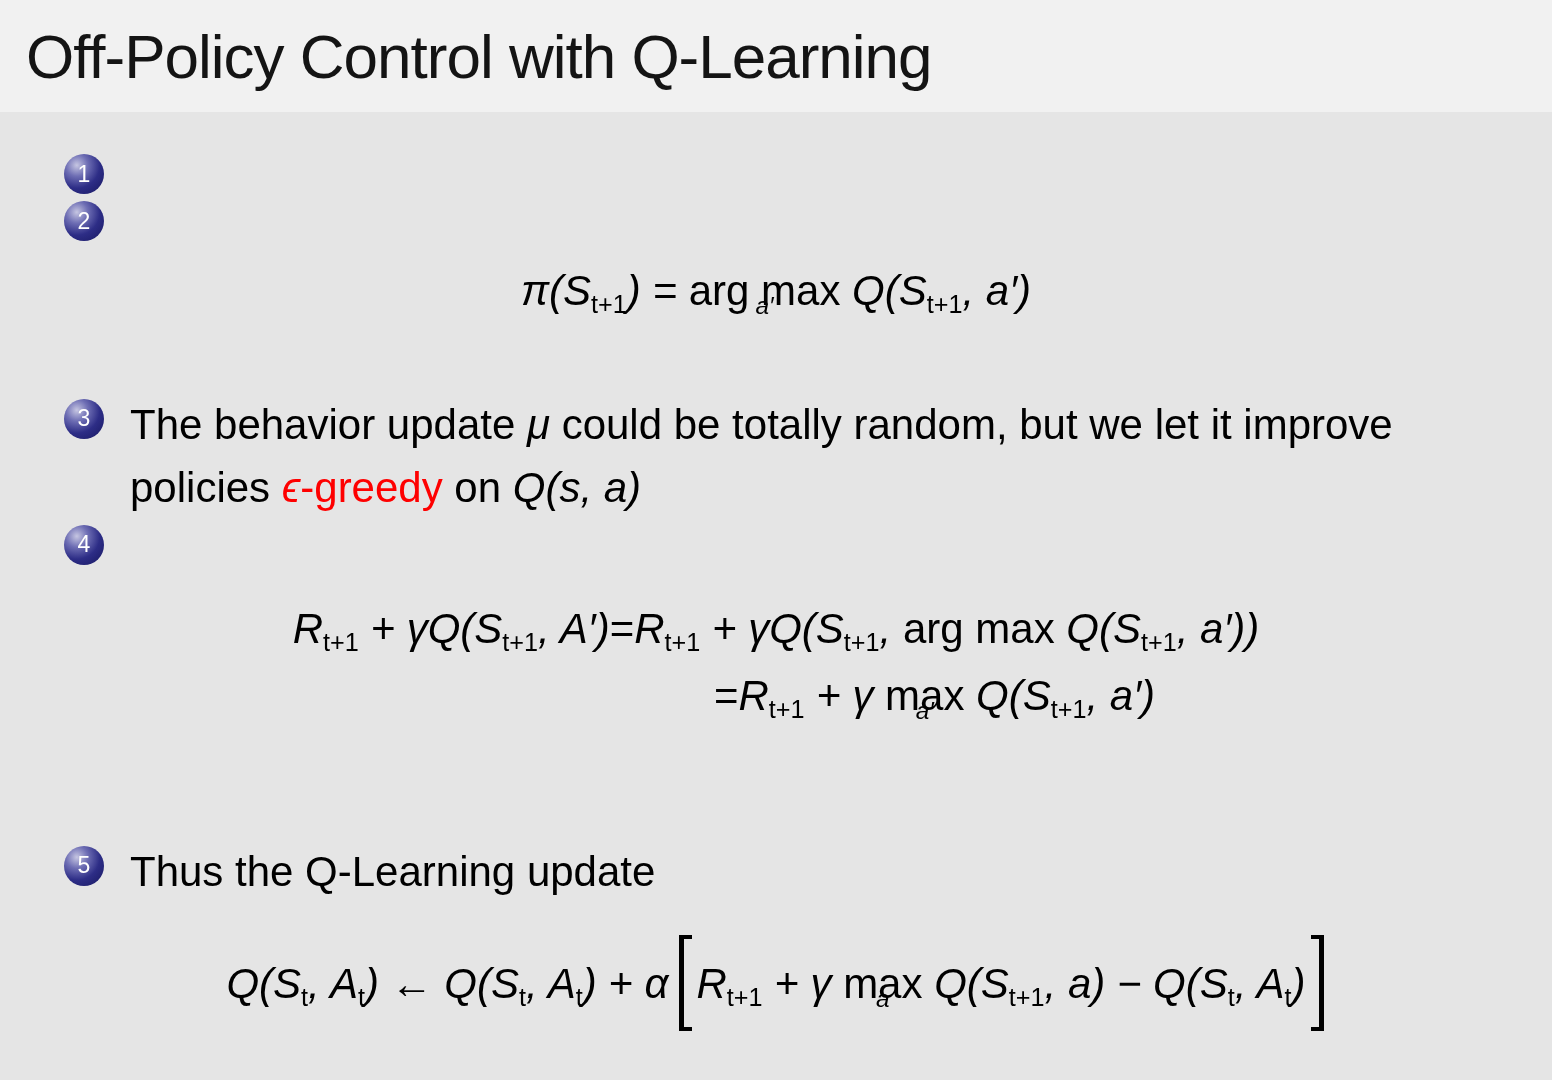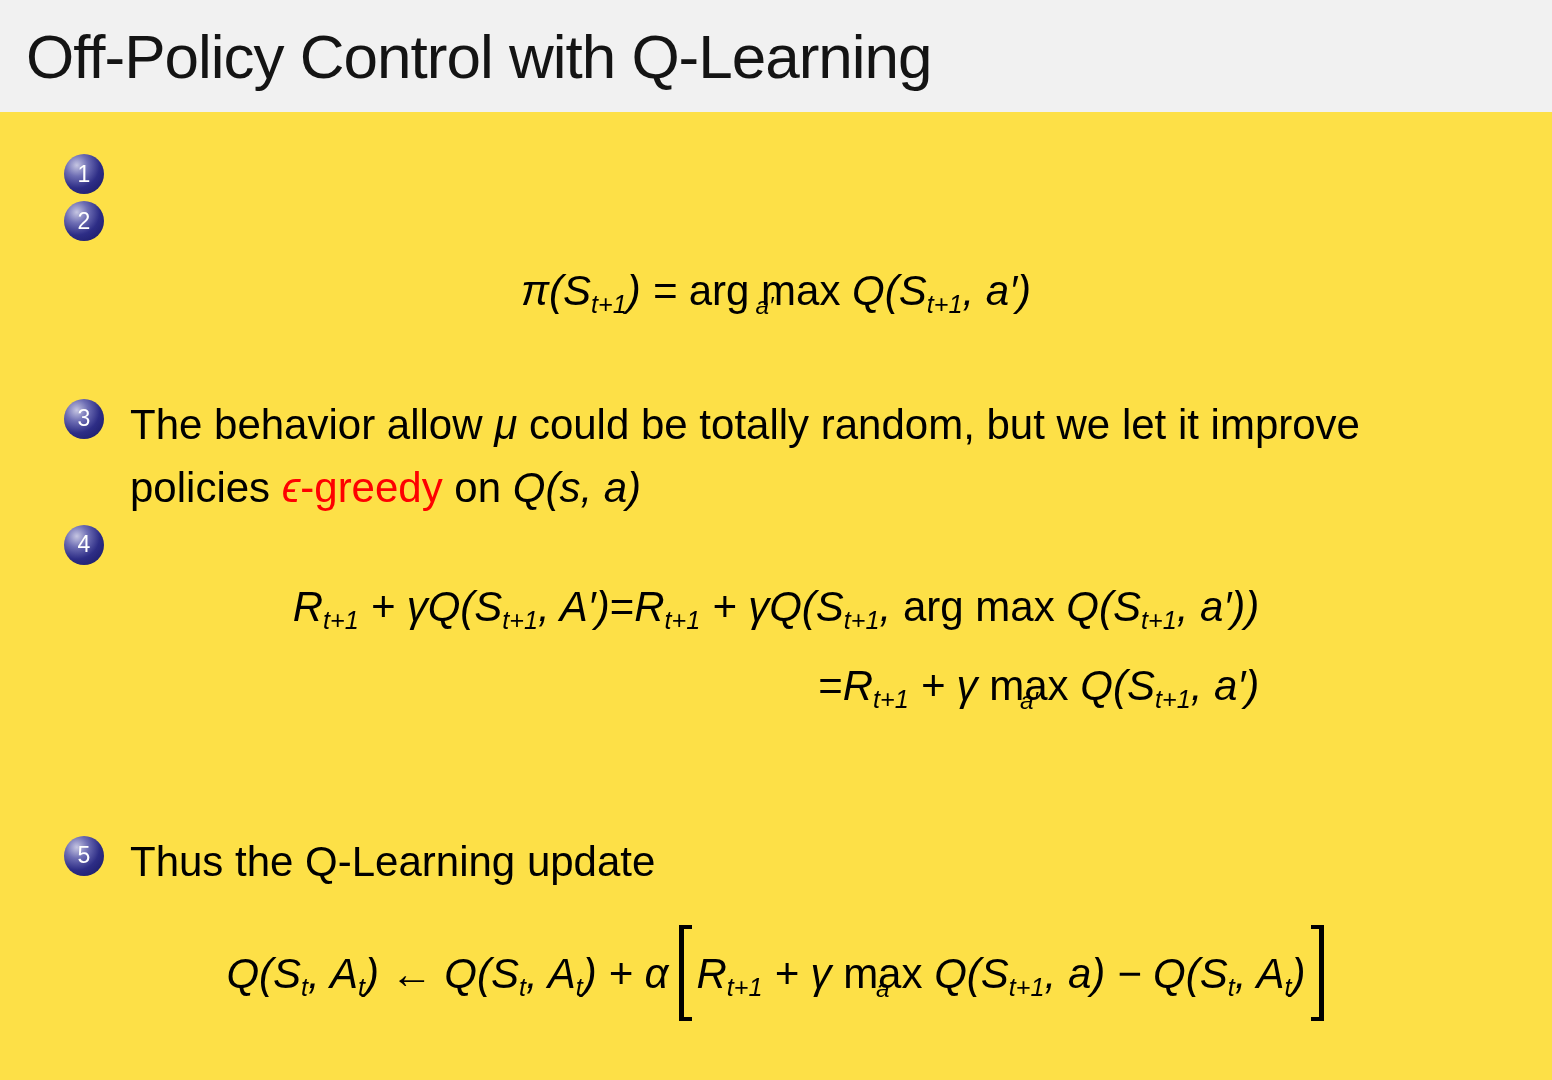--- a/index.html
+++ b/index.html
@@ -1,21 +1,21 @@
 <!DOCTYPE html>
 <html style="--red: #fe0000; --title-bg: #f1f1f1; --ball-dark: #17175f; --ball-mid: #2d2d86; --ball-light: #c6c6e2; --text: #000000;"><head>
 <meta charset="utf-8">
 <style>
   html, body { margin: 0; padding: 0; background: #ffffff; }
 
   .slide {
     position: relative;
     width: 1552px;
     height: 1080px;
-    background: #fde047;
+    background: #e5e5e5;
     overflow: hidden;
     font-family: "Liberation Sans", "DejaVu Sans", sans-serif;
     color: var(--text, #000000);
   }
 
   
   .titlebar {
     box-sizing: border-box;
     width: 100%;
     height: 112px;
@@ -67,47 +67,46 @@
   .b4 { margin-top: 0px; }
   .b5 { margin-top: 76px; }
 
   .red { color: var(--red, #fe0000); }
 
   
   .mi  { font-style: italic; }
   .mo  { font-style: normal; }
   .sub {
     font-size: 60%;
-    font-style: italic;
     vertical-align: -0.3em;
   }
   .munder { position: relative; display: inline-block; }
   .munder .under {
     position: absolute;
     top: 1.02em;
     left: 50%;
     transform: translateX(-50%);
     font-size: 58%;
     font-style: italic;
     white-space: nowrap;
   }
 
   .formula { font-size: 42px; text-align: center; }
   .f1 { margin-top: 26px; padding-bottom: 46px; }
 
   .eqgrid {
     display: grid;
     grid-template-columns: auto auto;
     width: max-content;
-    margin: 18px auto 0 auto;
+    margin: 40px auto 0 auto;
     font-size: 42px;
-    row-gap: 28px;
+    row-gap: 16px;
   }
   .eql { text-align: right; }
-  .eqr { text-align: right; }
+  .eqr { text-align: center; }
   .eqrow2 { padding-bottom: 40px; }
 
   .f3 { margin-top: 36px; text-align: center; }
 
   
   .lbr, .rbr {
     display: inline-block;
     box-sizing: border-box;
     width: 13px;
     height: 96px;
@@ -147,21 +146,21 @@
       <span class="ball">2</span>
     </div>
 
     <div class="formula f1">
       <span class="mi">π(S</span><span class="sub">t+1</span><span class="mi">) = </span><span class="munder"><span class="mo">arg max</span><span class="under">a′</span></span><span class="mi"> Q(S</span><span class="sub">t+1</span><span class="mi">, a′)</span>
     </div>
 
     <div class="bullet b3">
       <span class="ball">3</span>
       <span class="btext">
-        <span style="display:block"><span>The behavior allow </span><span class="mi">μ</span><span> could be totally random, but we let it improve</span></span>
+        <span style="display:block"><span>The behavior update </span><span class="mi">μ</span><span> could be totally random, but we let it improve</span></span>
         <span style="display:block"><span>policies </span><span class="red mi">ϵ</span><span class="red">-greedy</span><span> on </span><span class="mi">Q(s, a)</span></span>
       </span>
     </div>
 
     <div class="bullet b4">
       <span class="ball">4</span>
     </div>
 
     <div class="eqgrid">
       <div class="eql">

